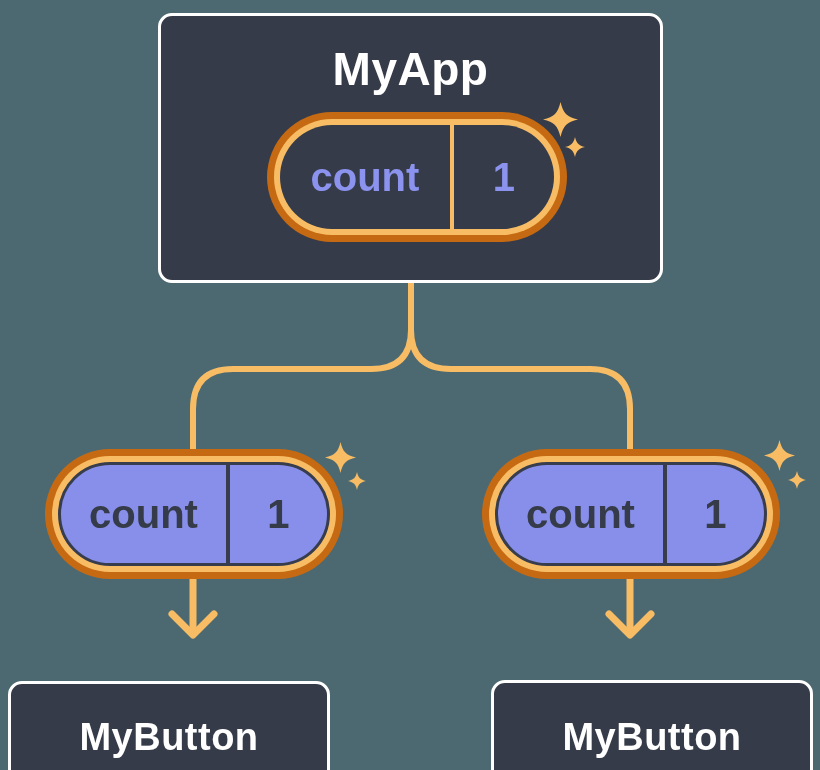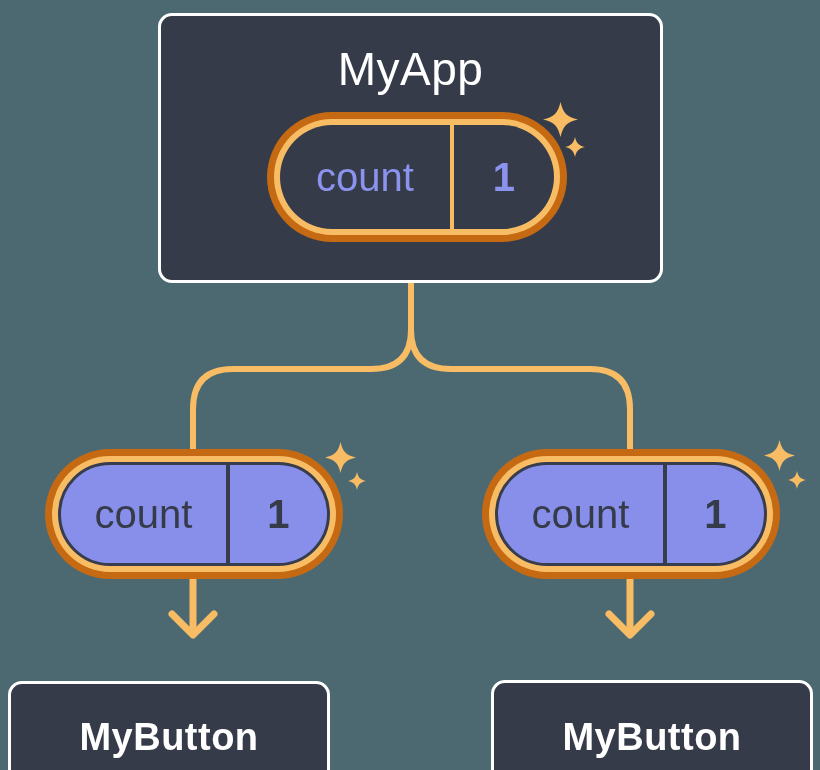--- a/index.html
+++ b/index.html
@@ -41,21 +41,21 @@
     display: flex;
     justify-content: center;
     align-items: center;
     margin-top: 32px;
   }
   .node-box.leaf.left  { left: 8px;   top: 649px; width: 322px; height: 113px; }
   .node-box.leaf.right { left: 491px; top: 648px; width: 322px; height: 114px; }
   .node-title-root {
     color: #FFFFFF;
     font-size: 46px;
-    font-weight: 400;
+    font-weight: 700;
     letter-spacing: 0.5px;
   }
   .node-title-leaf {
     color: #FFFFFF;
     font-size: 38px;
     font-weight: 600;
     letter-spacing: 0.5px;
   }
   
   .pill {
@@ -84,21 +84,21 @@
     overflow: hidden;
   }
   .pill-body.dark   { background: #353B48; }
   .pill-body.purple { background: #878FEA; border: 3px solid #383D4D; }
   .pill-sec {
     display: flex;
     align-items: center;
     justify-content: center;
     font-size: 40px;
   }
-  .pill-sec.key { flex: 0 0 62%; font-weight: 400; }
+  .pill-sec.key { flex: 0 0 62%; font-weight: 700; }
   .pill-sec.val { flex: 1 1 auto; font-weight: 700; }
   .pill-divider { flex: 0 0 4px; }
   .pill-body.dark .pill-sec      { color: #8B93EE; }
   .pill-body.dark .pill-divider  { background: #F8BD64; }
   .pill-body.purple .pill-sec     { color: #353B48; }
   .pill-body.purple .pill-divider { background: #383D4D; }
   
   .sparkle { position: absolute; pointer-events: none; }
 </style>
 </head>

